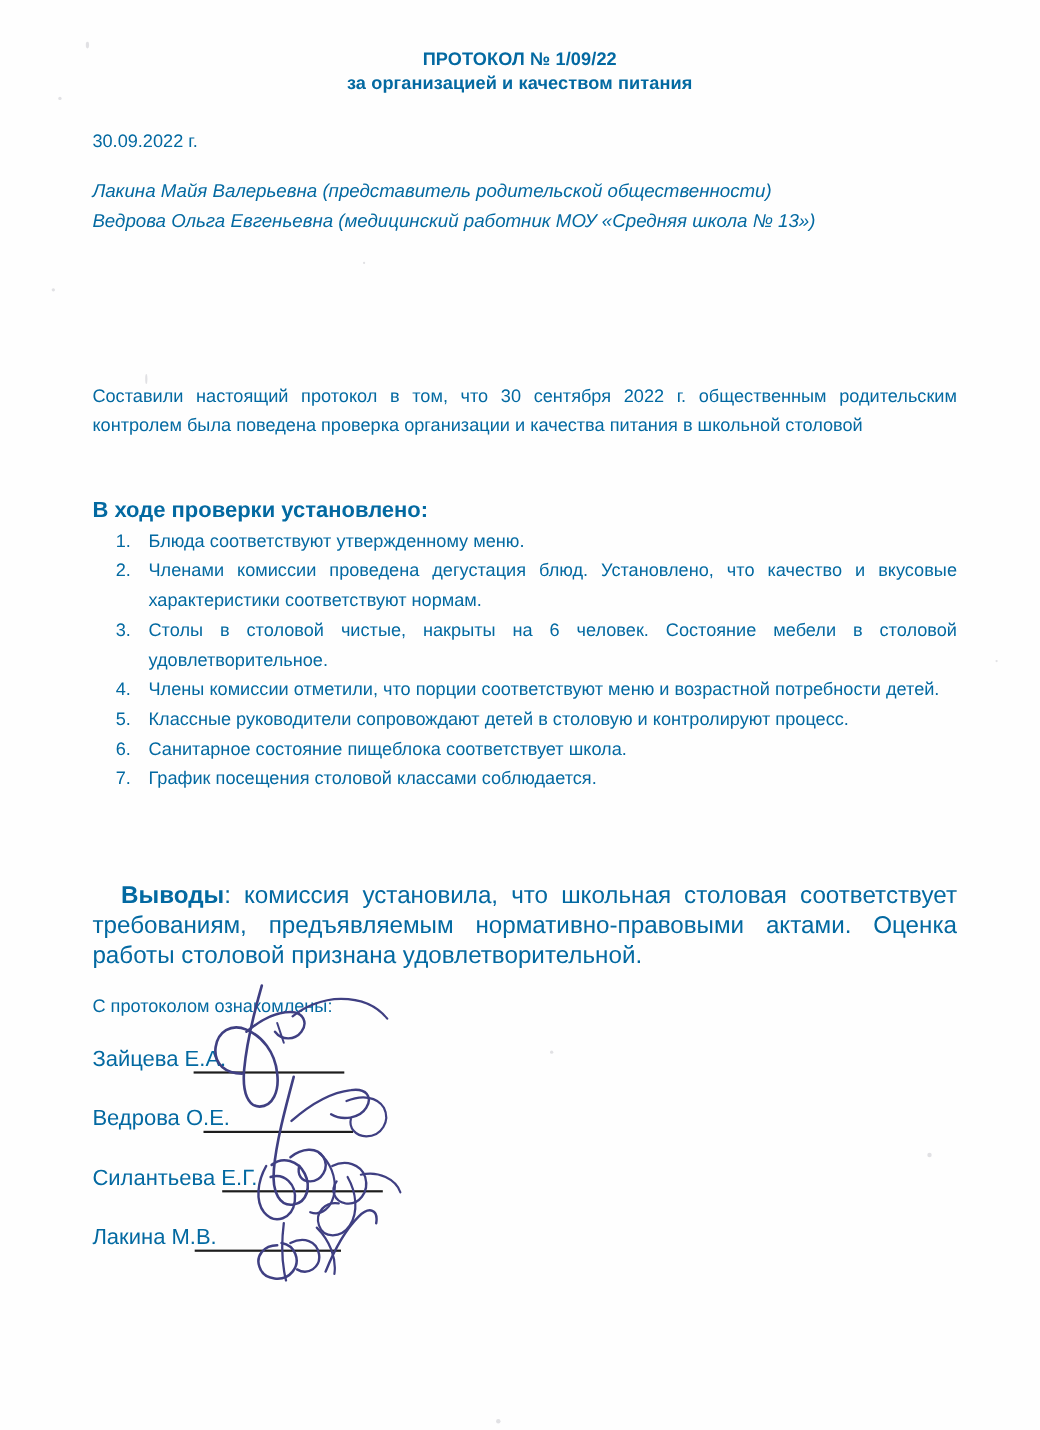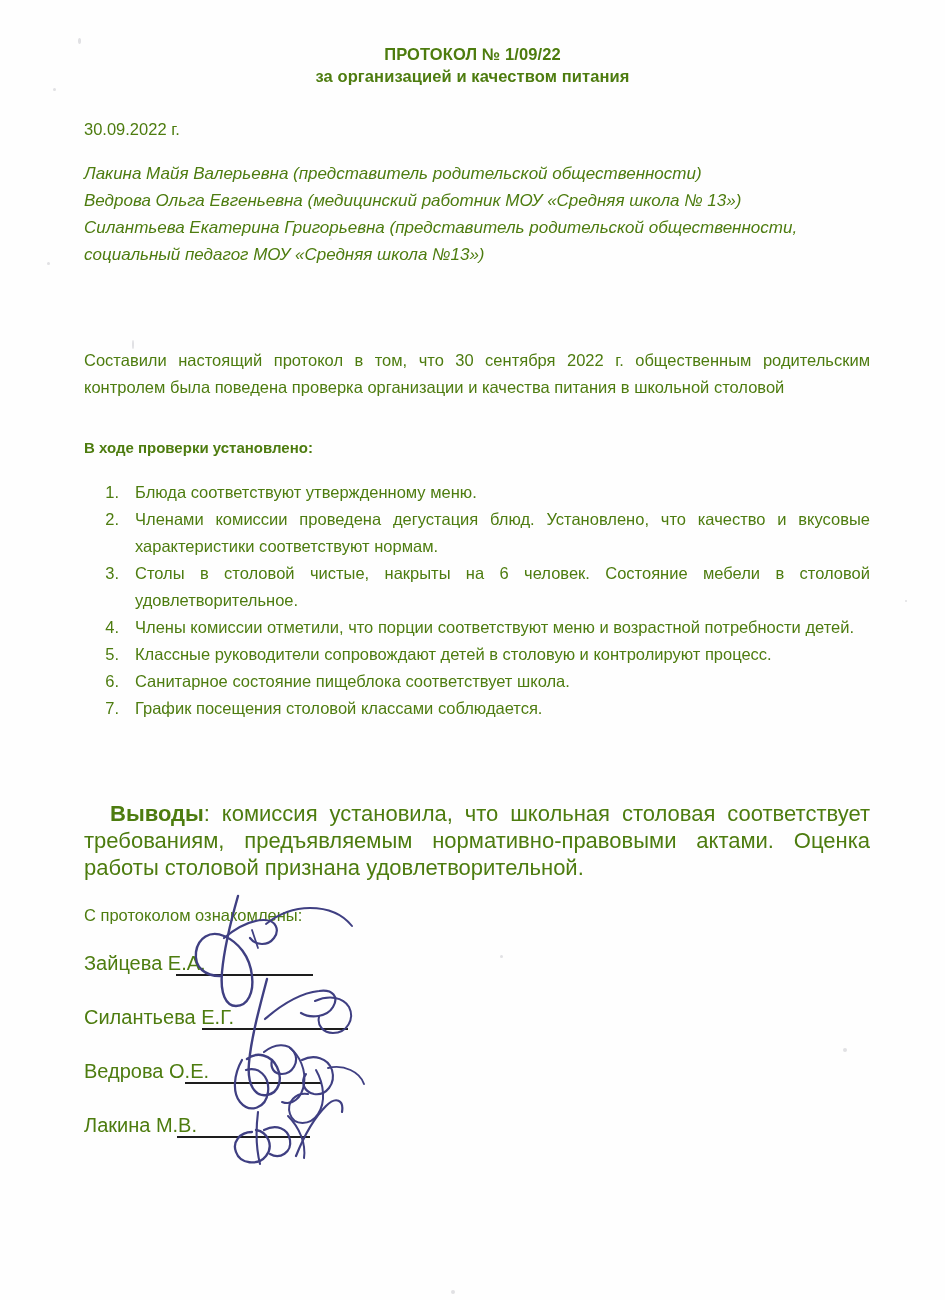--- a/index.html
+++ b/index.html
@@ -7,21 +7,21 @@
     padding: 0;
     background: #ffffff;
   }
   .page {
     position: relative;
     width: 945px;
     height: 1300px;
     background: #fefefe;
     overflow: hidden;
     font-family: "Liberation Sans", sans-serif;
-    color: #4d7c0f;
+    color: #0369a1;
     -webkit-font-smoothing: antialiased;
   }
 
   
   .speck {
     position: absolute;
     background: #c9c9cd;
     border-radius: 50%;
     opacity: .55;
     pointer-events: none;
@@ -67,22 +67,22 @@
     width: 786px;
     font-size: 16.5px;
     line-height: 27px;
     text-align: justify;
   }
   .intro p { margin: 0; }
 
   .findings-heading {
     position: absolute;
     left: 84px;
-    top: 436px;
-    font-size: 15px;
+    top: 452px;
+    font-size: 20px;
     font-weight: bold;
     line-height: 24px;
   }
 
   .findings {
     position: absolute;
     left: 84px;
     top: 479px;
     width: 786px;
     font-size: 16.5px;
@@ -170,21 +170,20 @@
   <div class="title-block">
     <div class="title-line">ПРОТОКОЛ № 1/09/22</div>
     <div class="title-line">за организацией и качеством питания</div>
   </div>
 
   <div class="doc-date">30.09.2022 г.</div>
 
   <div class="members">
     <p>Лакина Майя Валерьевна (представитель родительской общественности)</p>
     <p>Ведрова Ольга Евгеньевна (медицинский работник МОУ «Средняя школа № 13»)</p>
-    <p>Силантьева Екатерина Григорьевна (представитель родительской общественности, социальный педагог МОУ «Средняя школа №13»)</p>
   </div>
 
   <div class="intro">
     <p>Составили настоящий протокол в том, что 30 сентября 2022 г. общественным родительским контролем была поведена проверка организации и качества питания в школьной столовой</p>
   </div>
 
   <div class="findings-heading">В ходе проверки установлено:</div>
 
   <div class="findings">
     <div class="finding-row">
@@ -222,27 +221,27 @@
   <div class="ack-heading">С протоколом ознакомлены:</div>
 
   <div class="sig-list">
 
     <div class="sig-row">
       <span class="sig-name">Зайцева Е.А.</span>
       <span class="sig-rule" style="left:92px;width:137px;"></span>
     </div>
 
     <div class="sig-row">
+      <span class="sig-name">Ведрова О.Е.</span>
+      <span class="sig-rule" style="left:101px;width:136px;"></span>
+    </div>
+
+    <div class="sig-row">
       <span class="sig-name">Силантьева Е.Г.</span>
       <span class="sig-rule" style="left:118px;width:146px;"></span>
-    </div>
-
-    <div class="sig-row">
-      <span class="sig-name">Ведрова О.Е.</span>
-      <span class="sig-rule" style="left:101px;width:136px;"></span>
     </div>
 
     <div class="sig-row">
       <span class="sig-name">Лакина М.В.</span>
       <span class="sig-rule" style="left:93px;width:133px;"></span>
     </div>
 
   </div>
 
   <svg class="sig-ink" style="left:180px;top:890px;" width="280" height="260" viewBox="0 0 280 260" xmlns="http://www.w3.org/2000/svg">

